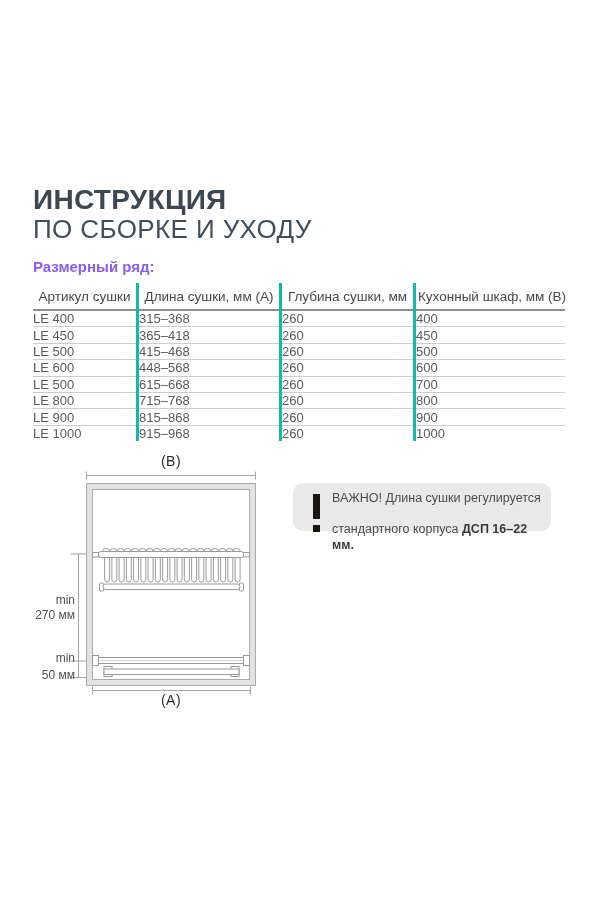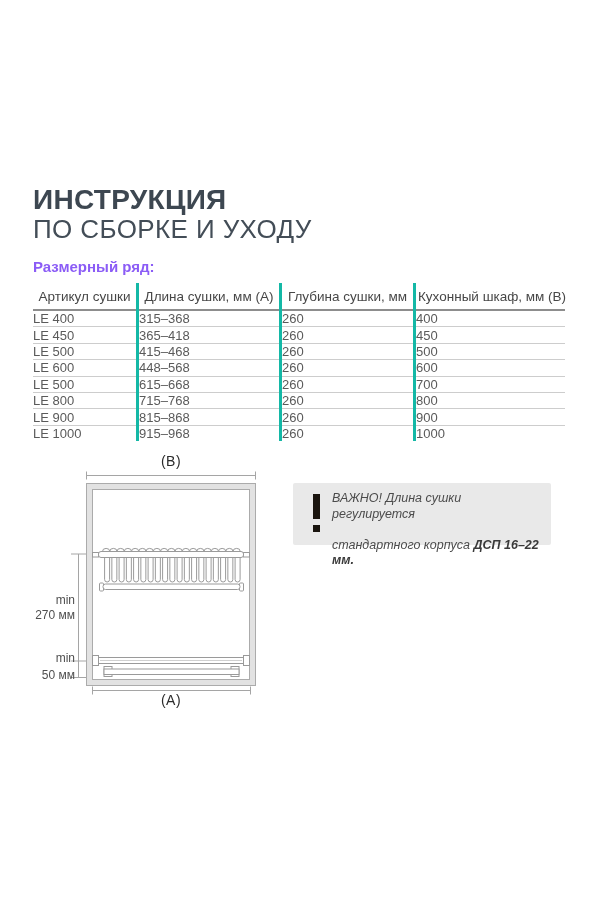--- a/index.html
+++ b/index.html
@@ -40,22 +40,22 @@
   .dim-label{
     position:absolute;width:60px;text-align:center;font-size:14px;color:#2b2b2b;letter-spacing:.5px;
   }
   .min-label{
     position:absolute;left:25px;width:50px;text-align:right;font-size:12px;color:#4f4f4f;
     line-height:13px;white-space:nowrap;
   }
   .diagram-svg{position:absolute;left:0;top:450px;width:300px;height:260px;}
   
   .note-box{
-    position:absolute;left:293px;top:483px;width:258px;height:62px;
-    background:var(--note-bg,#e9e9e9);border-radius:2px;font-style:italic;
+    position:absolute;left:293px;top:483px;width:258px;height:48px;
+    background:var(--note-bg,#e9e9e9);border-radius:10px;
   }
   .note-bar{position:absolute;left:20px;top:11px;width:7px;height:25px;background:var(--note-icon,#1a150f);}
   .note-dot{position:absolute;left:20px;top:42px;width:7px;height:7px;background:var(--note-icon,#1a150f);}
   .note-text{
     position:absolute;left:39px;top:8px;width:212px;font-size:12.5px;line-height:15.5px;color:#4b4b4b;
   }
   .note-bold{font-weight:700;color:#3a3a3a;}
 </style>
 </head>
 <body>

